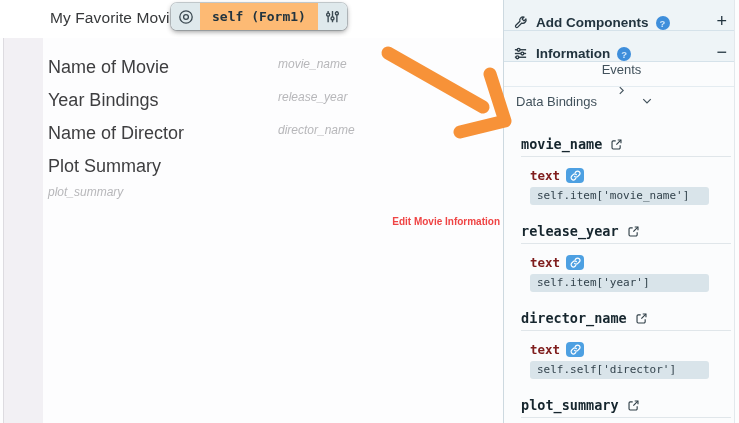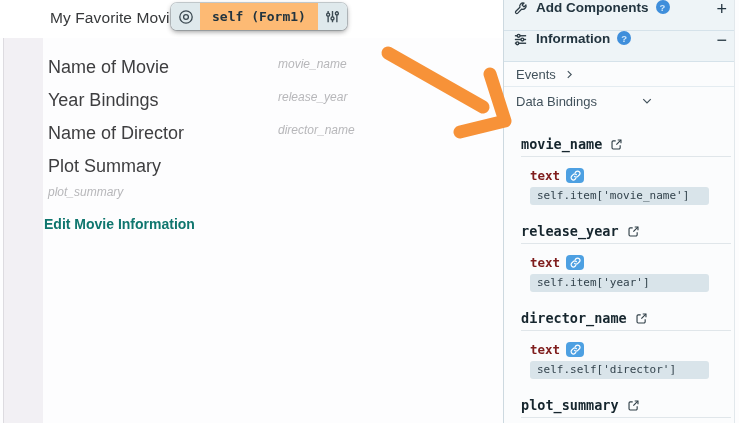--- a/index.html
+++ b/index.html
@@ -15,37 +15,37 @@
           border-radius:6px; overflow:hidden; box-shadow:0 2px 5px rgba(40,40,40,.45), 0 0 0 1px #cdd4d8; background:#fff; }
   .pill-side { width:29px; display:flex; align-items:center; justify-content:center; background:#dfe9ec; color:#3c4a52; cursor:pointer; }
   .pill-label { display:flex; align-items:center; padding:0 12px; font-family:"DejaVu Sans Mono", monospace;
                 font-weight:bold; font-size:13px; color:#22343f; background:#fdba74; cursor:pointer; }
 
   .gutter { position:absolute; left:3px; top:38px; width:40px; height:385px; background:#f2f0f4; border-left:1px solid #dddbe0; }
 
   .fld-label { position:absolute; left:48px; font-size:18px; color:#3e3e40; }
   .fld-ph { position:absolute; left:278px; font-size:12px; font-style:italic; color:#b7b7ba; cursor:text; }
   .fld-ph.wide { left:48px; }
-  .edit-link { position:absolute; left:44px; width:456px; top:216px; text-align:left;
-               font-size:14px; font-weight:bold; color:#0f766e; cursor:pointer; }
+  .edit-link { position:absolute; left:44px; width:456px; top:216px; text-align:right;
+               font-size:10px; font-weight:bold; color:#ef4444; cursor:pointer; }
 
   
   .panel { position:absolute; left:503px; top:0; width:236px; height:423px; background:#fbfcfd;
            border-left:1px solid #cdd9e0; }
-  .panel-hdr { height:31px; display:flex; align-items:flex-start; gap:7px; padding:0 12px 0 9px;
+  .panel-hdr { height:31px; display:flex; align-items:flex-end; gap:7px; padding:0 12px 0 9px;
                background:#eef4f7; border-bottom:1px solid #d5e2ea; cursor:pointer; }
   .panel-hdr .hdr-label { font-size:13.5px; font-weight:bold; color:#22343f; }
   .hdr-icon { width:16px; height:16px; color:#2c3b45; flex:none; display:flex; align-items:center; }
   .help-badge { width:14px; height:14px; border-radius:50%; background:#3e8edb; color:#cfe6fa;
                 font-size:9.5px; font-weight:bold; display:flex; align-items:center; justify-content:center; cursor:pointer; }
   .hdr-action { margin-left:auto; font-size:18px; font-weight:400; color:#22343f; cursor:pointer; line-height:1; }
 
   .sect-row { display:flex; align-items:center; gap:8px; padding:0 12px; height:25px; cursor:pointer;
               font-size:13px; color:#42525c; }
-  .sect-row.events { border-bottom:1px solid #e4ecf1; }
+  .sect-row.events { border-bottom:1px solid #e4ecf1;flex-direction:column; }
   .sect-row.bindings-hd { height:28px;gap:44px; }
   .chev { width:12px; height:12px; color:#42525c; display:flex; align-items:center; }
 
   .bind-list { position:absolute; left:17px; top:136px; width:210px; }
   .bind-block { margin-bottom:18px; }
   .bind-name-row { display:flex; align-items:center; gap:8px; padding-bottom:4px;
                    border-bottom:1px solid #e0e6ea; margin-bottom:10px; }
   .bind-name { font-family:"DejaVu Sans Mono", monospace; font-weight:bold; font-size:13.5px; color:#16262e; }
   .ext-icon { width:13px; height:13px; color:#2f3e47; cursor:pointer; display:flex; align-items:center; }
   .bind-sub { margin-left:9px; }

